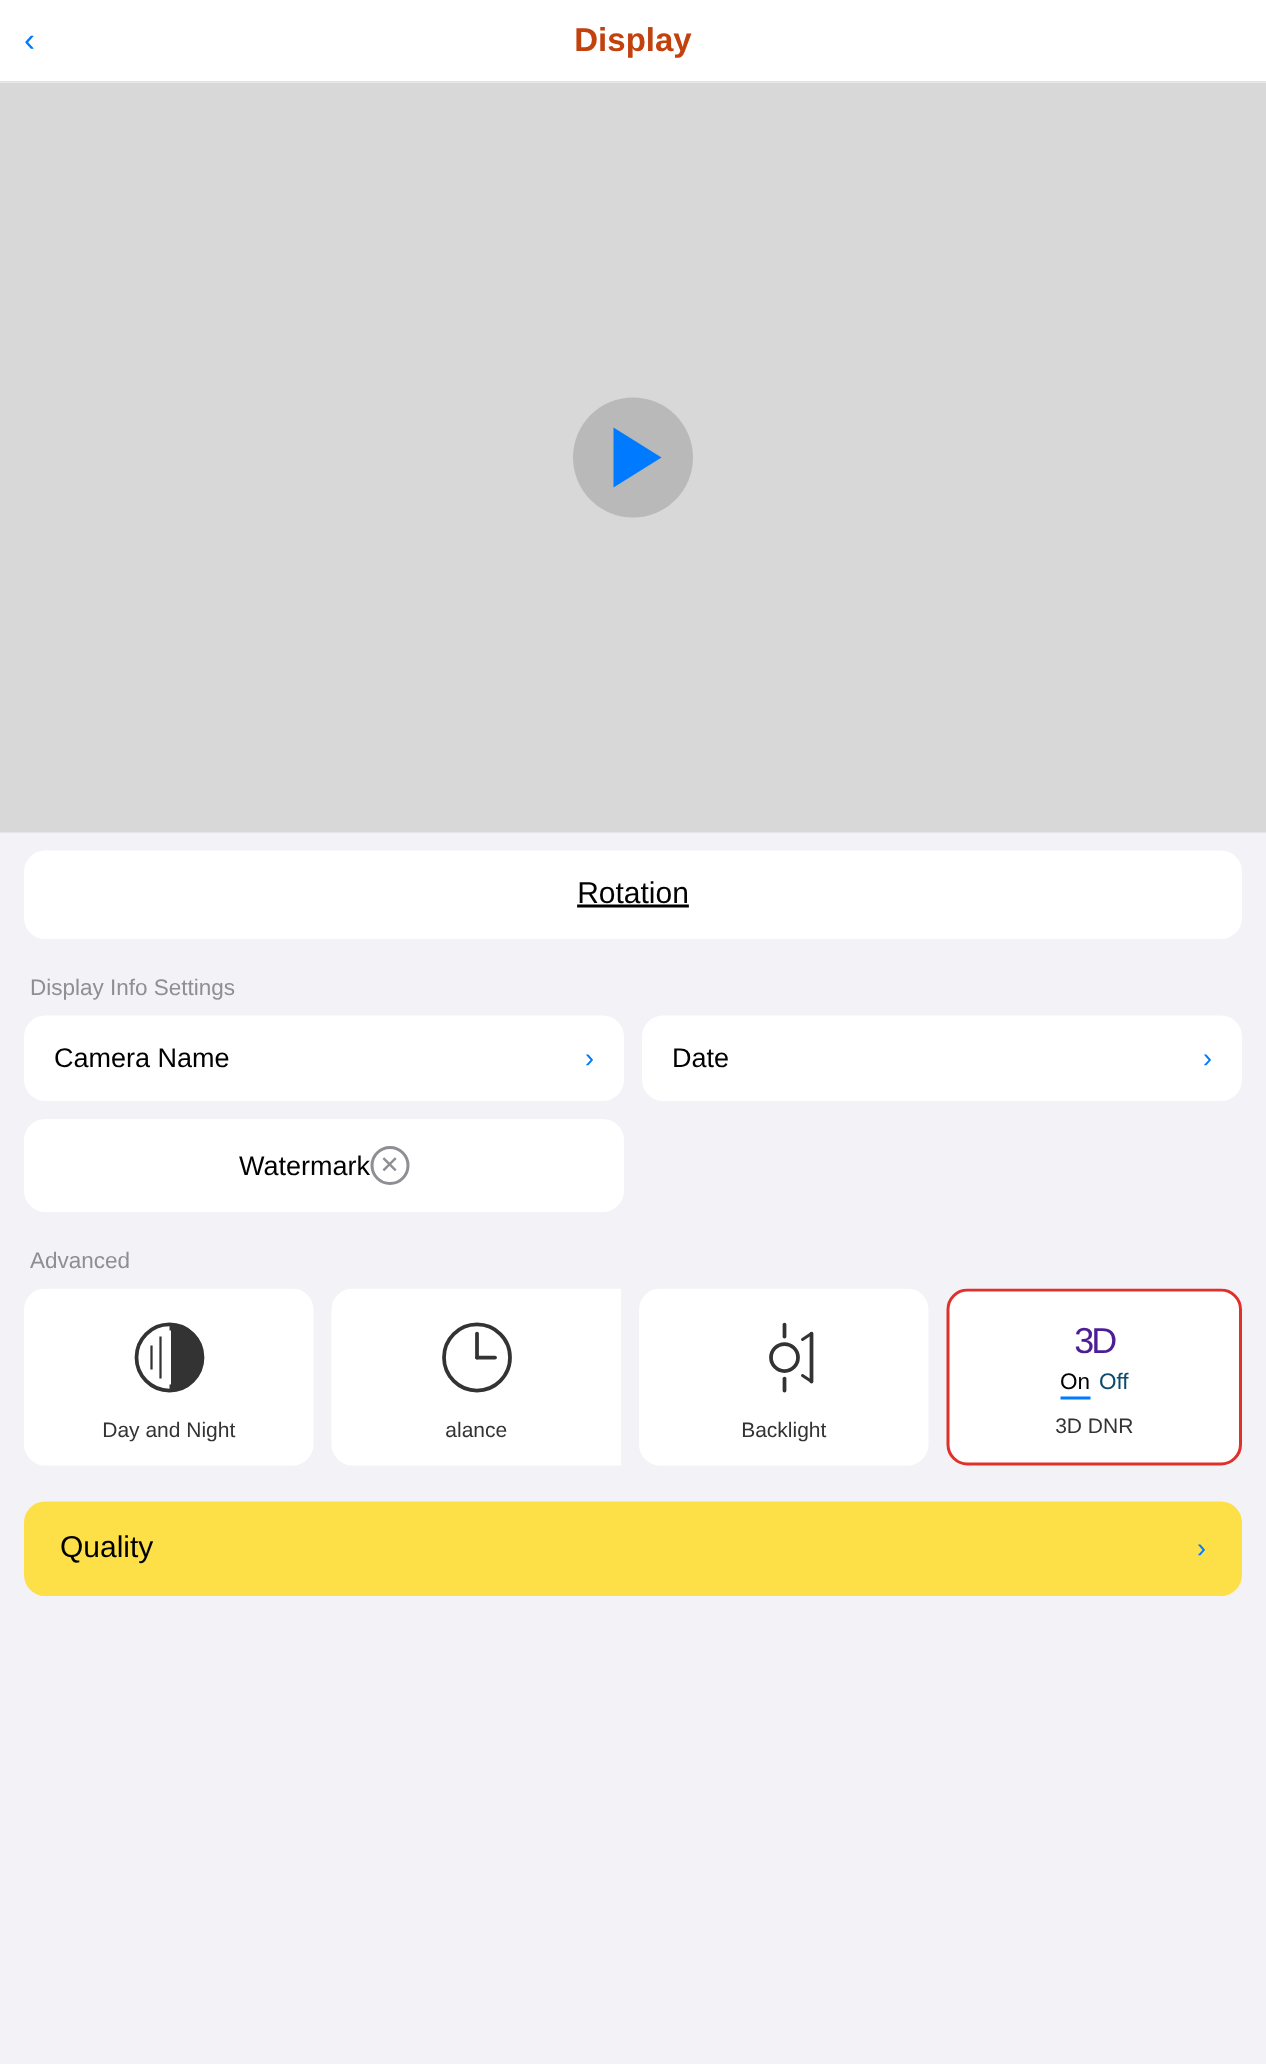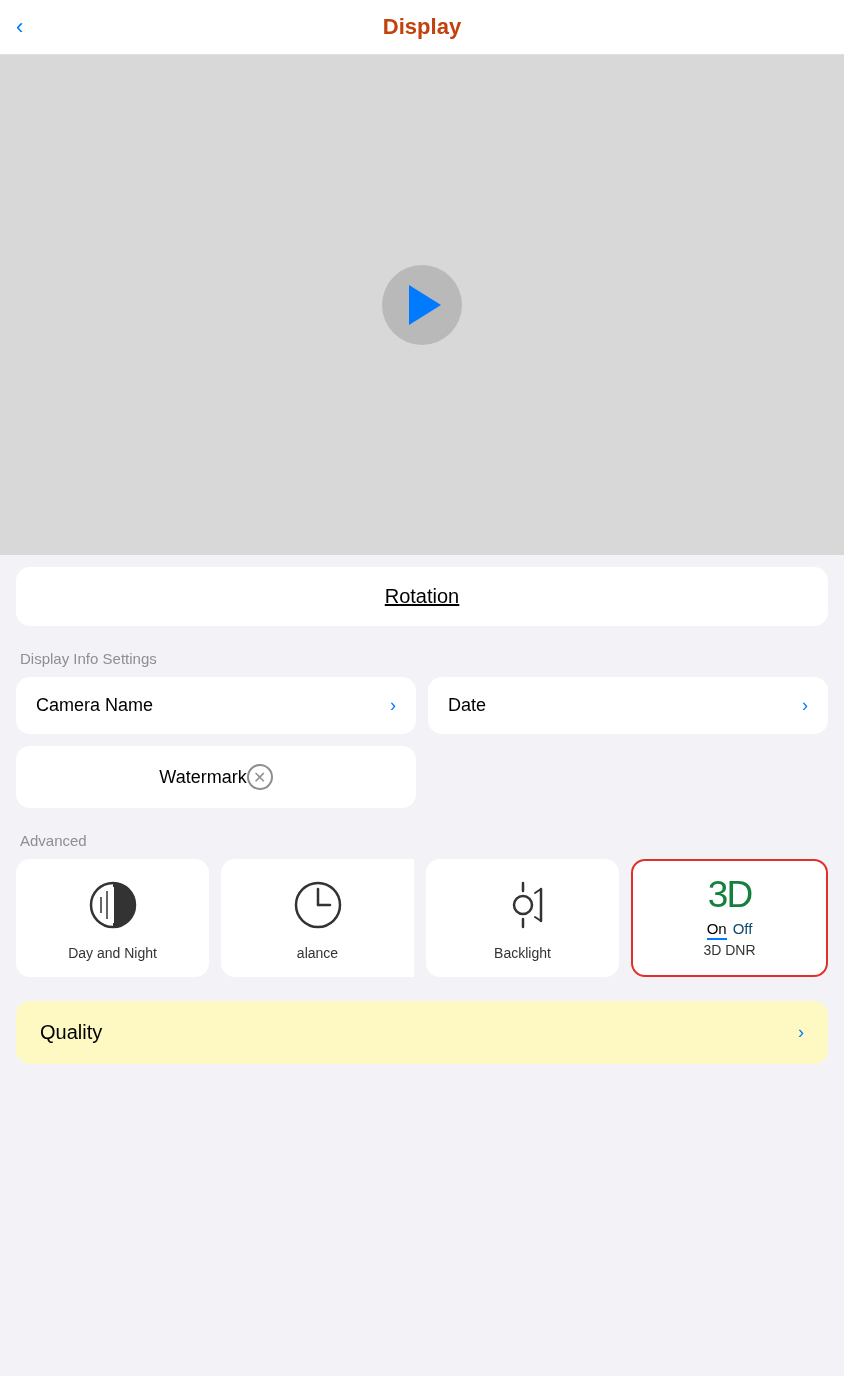--- a/index.html
+++ b/index.html
@@ -177,23 +177,23 @@
       margin-bottom: 10px;
     }
     .advanced-card-label {
       font-size: 14px;
       color: #333;
       text-align: center;
     }
 
     
     .dnr-icon {
-      font-size: 37px;
+      font-size: 24px;
       font-weight: 300;
-      color: #15803d;
+      color: #4c1d95;
       letter-spacing: -2px;
     }
     .dnr-toggle {
       display: flex;
       gap: 6px;
       margin-top: 4px;
       margin-bottom: 2px;
       justify-content: flex-end;
     }
     .dnr-on {
@@ -214,21 +214,21 @@
     }
 
     
     .balance-card {
       border-radius: 14px 0 0 14px;
       min-width: 80px;
     }
 
     
     .quality-card {
-      background: #fef9c3;
+      background: #fde047;
       border-radius: 14px;
       padding: 20px 24px;
       margin-top: 20px;
       display: flex;
       align-items: center;
       justify-content: space-between;
       cursor: pointer;
       margin-bottom: 30px;
     }
     .quality-label {

